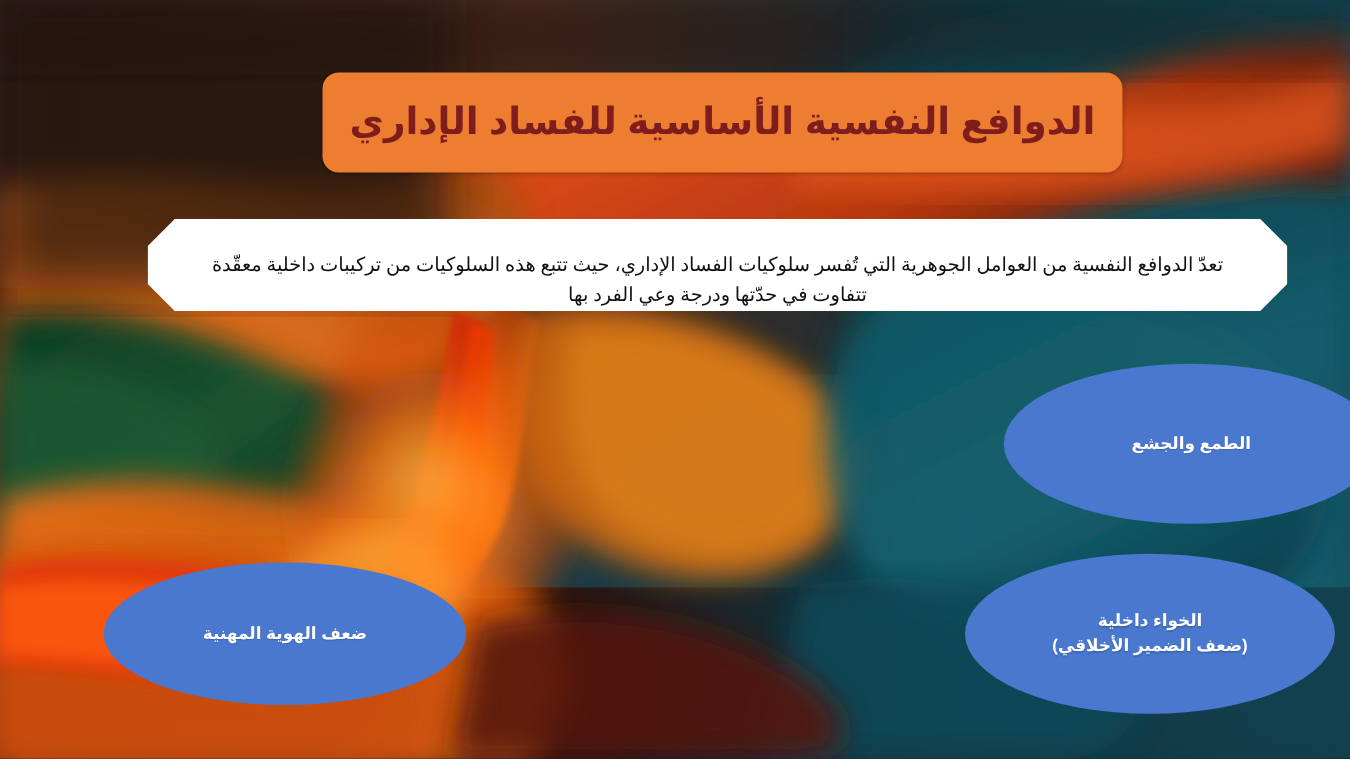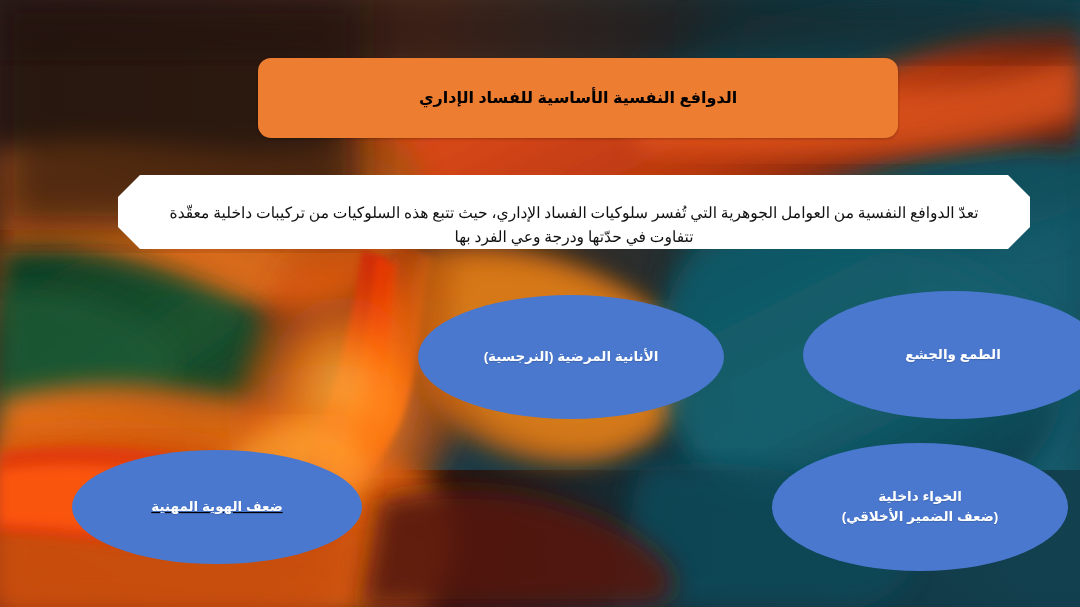--- a/index.html
+++ b/index.html
@@ -23,22 +23,22 @@
   #title-bar{
     position:absolute;
     left:258px; top:58px;
     width:640px; height:80px;
     background:#ED7D31;
     border-radius:13px;
     display:flex;align-items:center;justify-content:center;
     box-shadow:0 1px 3px rgba(0,0,0,.25);
   }
   #title-text{
-    color:#000000;
-    font-size:16px;
+    color:#7f1d1d;
+    font-size:30px;
     font-weight:bold;
     letter-spacing:.2px;
     text-align:center;
     direction:rtl;
     padding:0 18px;
     line-height:1.25;
   }
 
   
   #desc-banner{
@@ -78,21 +78,21 @@
     display:block;
     white-space:pre-line;
     text-shadow:0 1px 1px rgba(0,0,0,.15);
   }
 
   
   #ell-0{left:62px;  top:299px; width:290px; height:114px;}
   #ell-1{left:418px; top:295px; width:306px; height:124px;}
   #ell-2{left:803px; top:291px; width:300px; height:128px;}
   
-  #ell-3{left:72px;  top:450px; width:290px; height:114px;text-decoration:underline;}
+  #ell-3{left:83px;  top:450px; width:290px; height:114px;}
   #ell-4{left:410px; top:447px; width:310px; height:124px;}
   #ell-5{left:772px; top:443px; width:296px; height:128px;}
 </style>
 </head>
 <body>
 
 <div id="slide">
 
   <div class="bg">
     <svg viewBox="0 0 1080 607" preserveAspectRatio="none">
@@ -231,23 +231,20 @@
   </div>
 
   <div id="title-bar">
     <div id="title-text">الدوافع النفسية الأساسية للفساد الإداري</div>
   </div>
 
   <div id="desc-banner">
     <div id="desc-text">تعدّ الدوافع النفسية من العوامل الجوهرية التي تُفسر سلوكيات الفساد الإداري، حيث تتبع هذه السلوكيات من تركيبات داخلية معقّدة تتفاوت في حدّتها ودرجة وعي الفرد بها</div>
   </div>
 
-  <div class="ellipse" id="ell-1">
-    <span>الأنانية المرضية (النرجسية)</span>
-  </div>
   <div class="ellipse" id="ell-2">
     <span>الطمع والجشع</span>
   </div>
   <div class="ellipse" id="ell-3">
     <span>ضعف الهوية المهنية</span>
   </div>
   <div class="ellipse" id="ell-5">
     <span>الخواء داخلية
 (ضعف الضمير الأخلاقي)</span>
   </div>

